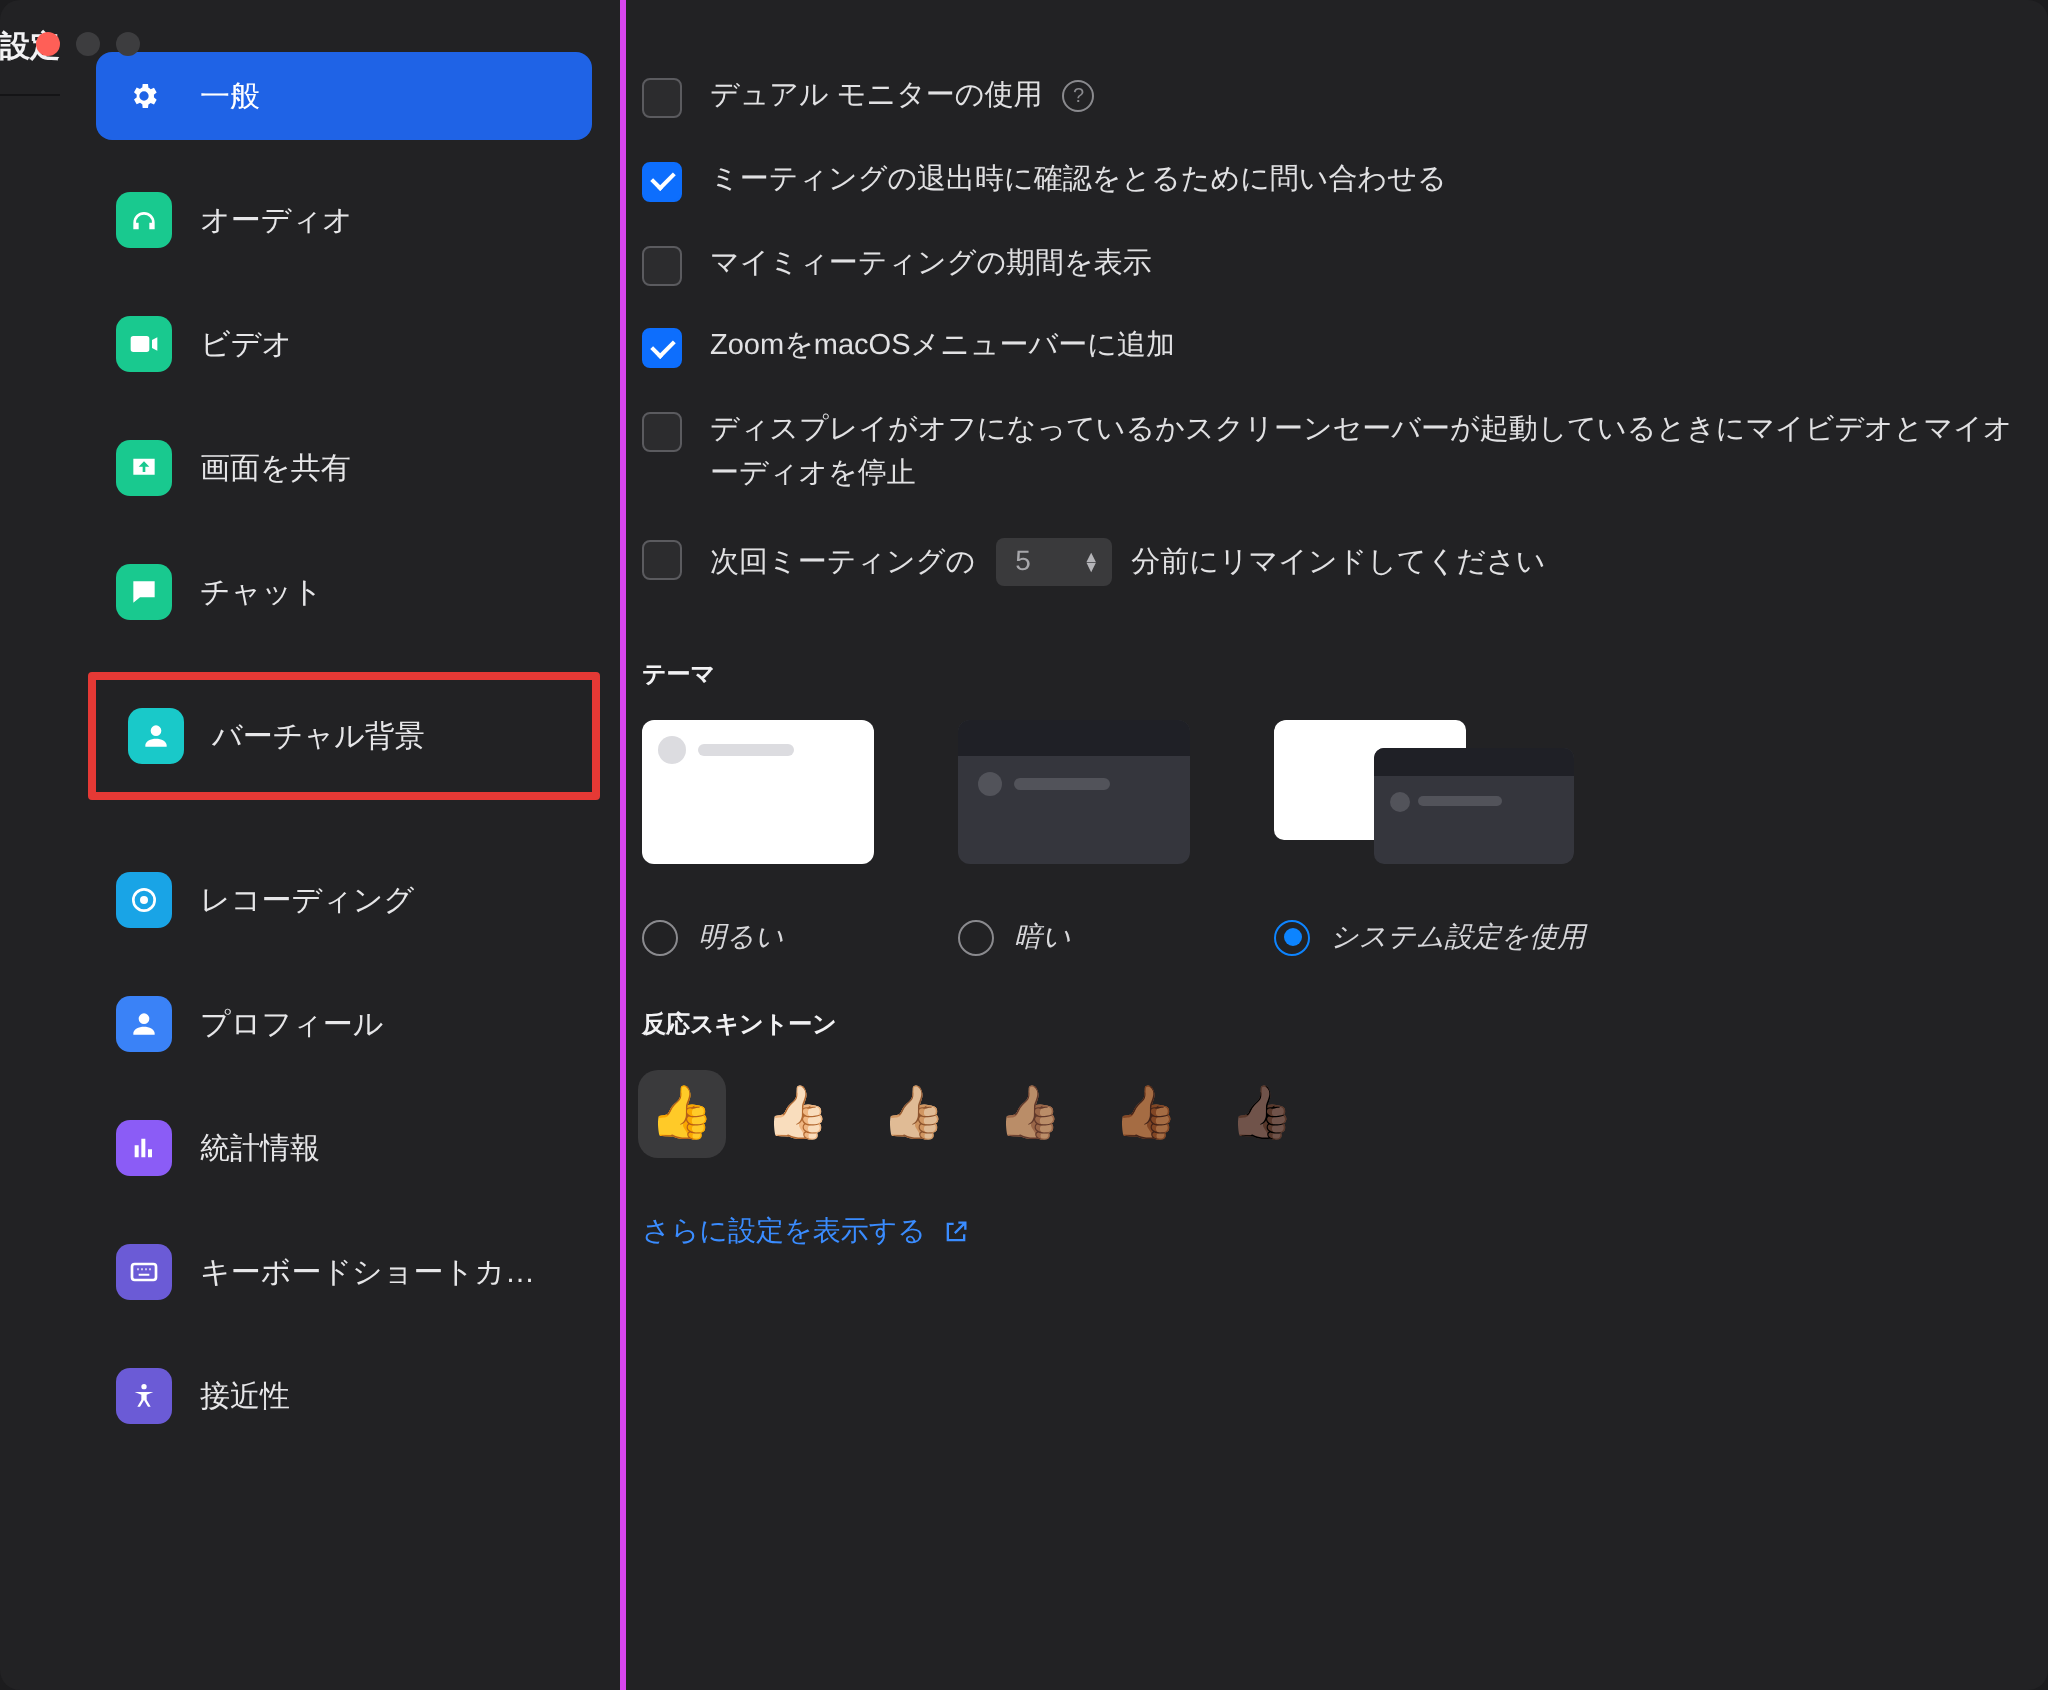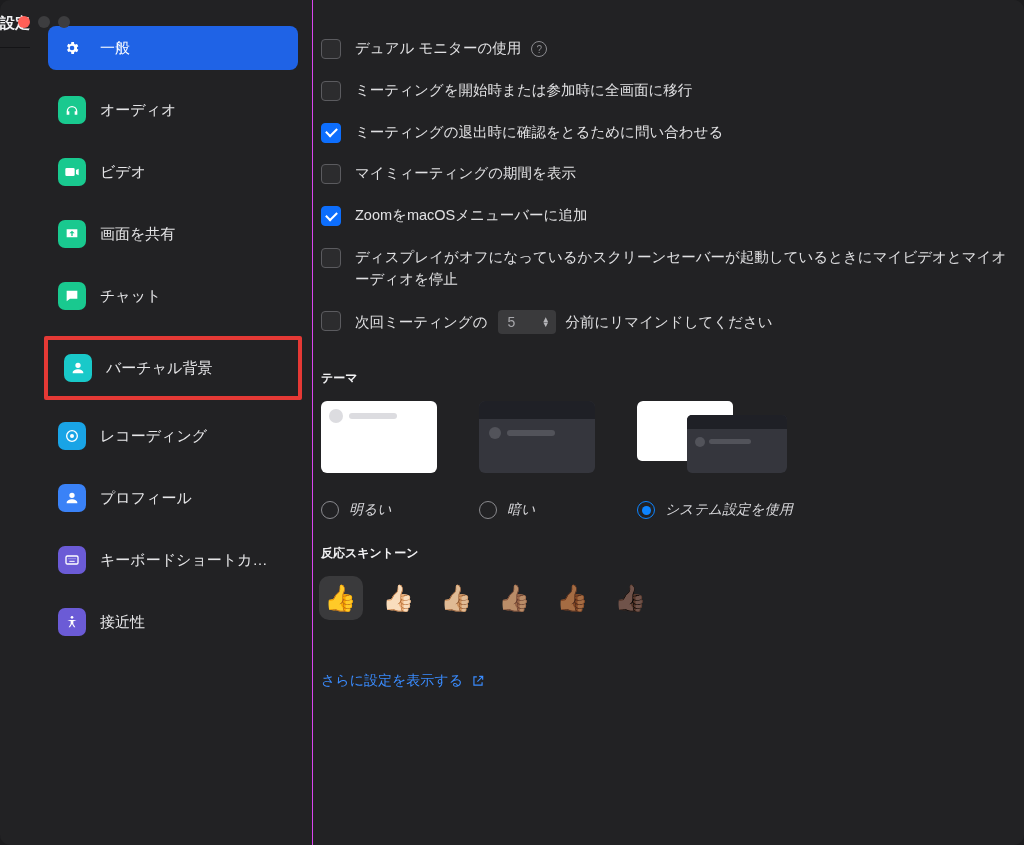--- a/index.html
+++ b/index.html
@@ -42,21 +42,21 @@
     .tl-close { background: #ff5f57; }
     .tl-min, .tl-max { background: #3d3d3f; }
     .title { color: #f2f2f4; font-size: 15px; font-weight: 600; }
     .body {
       flex: 1;
       display: flex;
       min-height: 0;
     }
     .sidebar {
       width: 283px;
-      border-right: 1px solid #d946ef;
+      border-right: 3px solid #d946ef;
       padding: 26px 14px 14px 18px;
     }
     .sidebar-item {
       display: flex;
       align-items: center;
       gap: 14px;
       padding: 10px 10px;
       border-radius: 8px;
       margin-bottom: 18px;
       color: #e6e6e8;
@@ -79,21 +79,21 @@
     .sidebar-item .label {
       white-space: nowrap;
       overflow: hidden;
       text-overflow: ellipsis;
     }
     .highlight-border {
       border: 4px solid #e53935;
       border-radius: 2px;
       padding: 6px 6px;
       height: auto;
-      margin-bottom: 14px;
+      margin-bottom: 28px;
       margin-left: -4px;
       margin-right: -4px;
     }
     .highlight-border .sidebar-item {
       margin-bottom: 0;
     }
     .content {
       flex: 1;
       padding: 28px 16px 16px 0;
       overflow-y: auto;
@@ -209,21 +209,21 @@
     .radio.selected { border-color:#0d84ff; }
     .radio.selected::after{content:"";width:9px;height:9px;border-radius:50%;background:#0d84ff;}
     .skin-tones { display:flex; gap:14px; margin-left:6px; margin-top:4px;}
     .skin-tone {
       width:44px;height:44px;border-radius:10px;
       display:flex;align-items:center;justify-content:center;
       font-size:26px; cursor:pointer;
     }
     .skin-tone.active { background:#3a3a3c; }
     .link-row {
-      margin-top: 52px;
+      margin-top: 28px;
       margin-left: 8px;
       display:flex;align-items:center;gap:8px;
       color:#3a8cff; font-size:14px; cursor:pointer;
     }
     .link-row svg{width:14px;height:14px;stroke:#3a8cff;fill:none;stroke-width:2;}
     .bg-gear{background:#fff;}
     .bg-video{background:#19c98f;}
     .bg-audio{background:#19c98f;}
     .bg-share{background:#19c98f;}
     .bg-chat{background:#19c98f;}
@@ -323,20 +323,28 @@
 
       <div class="sidebar-item">
         <span class="sidebar-icon bg-profile">
           <svg viewBox="0 0 24 24">
               <path d="M12 12a4 4 0 1 0-4-4 4 4 0 0 0 4 4Zm0 2c-4 0-8 2-8 5v1h16v-1c0-3-4-5-8-5Z"></path>
             </svg>
         </span>
         <span class="label">プロフィール</span>
       </div>
 
+      <div class="sidebar-item">
+        <span class="sidebar-icon bg-stats">
+          <svg viewBox="0 0 24 24">
+              <path d="M5 10h3v9H5Zm5-5h3v14h-3Zm5 8h3v6h-3Z"></path>
+            </svg>
+        </span>
+        <span class="label">統計情報</span>
+      </div>
 
       <div class="sidebar-item">
         <span class="sidebar-icon bg-kb">
           <svg viewBox="0 0 24 24">
               <rect x="3" y="6" width="18" height="12" rx="2" fill="none" stroke="#fff" stroke-width="2"></rect>
               <path d="M7 10h1M10 10h1M13 10h1M16 10h1M8 14h8" stroke="#fff" stroke-width="1.5"></path>
             </svg>
         </span>
         <span class="label">キーボードショートカ…</span>
       </div>
@@ -356,24 +364,20 @@
     <div class="content">
 
       <div class="checkbox-row">
         <div class="checkbox"></div>
         <div class="cb-label">
           <span>デュアル モニターの使用</span>
           <span class="help-circle">?</span>
         </div>
       </div>
 
-      <div class="checkbox-row">
-        <div class="checkbox"></div>
-        <div class="cb-label">ミーティングを開始時または参加時に全画面に移行</div>
-      </div>
 
 
       <div class="checkbox-row">
         <div class="checkbox checked"></div>
         <div class="cb-label">ミーティングの退出時に確認をとるために問い合わせる</div>
       </div>
 
       <div class="checkbox-row">
         <div class="checkbox"></div>
         <div class="cb-label">マイミィーティングの期間を表示</div>

